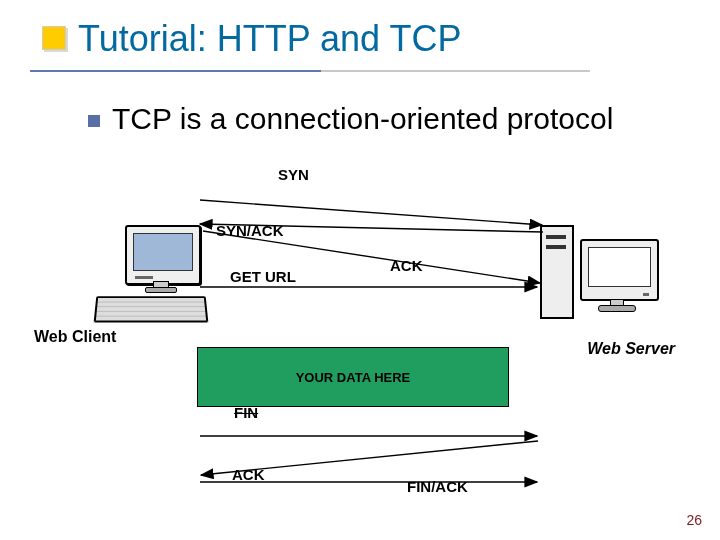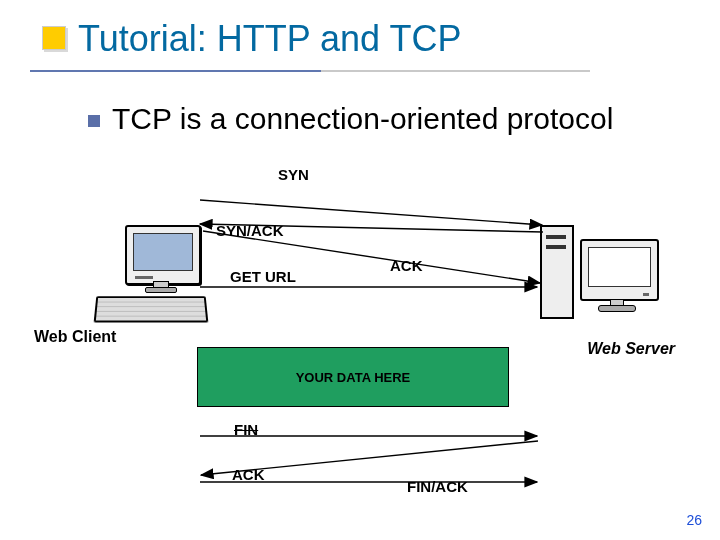--- a/index.html
+++ b/index.html
@@ -225,21 +225,21 @@
     font-weight: bold;
     font-size: 13px;
   }
 
   
   .pagenum {
     position: absolute;
     right: 18px;
     bottom: 12px;
     font-size: 14px;
-    color: #1d4ed8;
+    color: #7f1d1d;
   }
 </style>
 </head>
 <body>
 
 <div class="title-wrap">
   <div class="title-bullet"></div>
   <h1 class="title">Tutorial: HTTP and TCP</h1>
   <div class="title-underline"></div>
 </div>
@@ -294,17 +294,17 @@
   <line x1="200" y1="482" x2="537" y2="482" stroke="#000" stroke-width="1.4" marker-end="url(#ah)"></line>
 </svg>
 
 <div class="msg-label" style="left:278px; top:166px;">SYN</div>
 <div class="msg-label" style="left:216px; top:222px;">SYN/ACK</div>
 <div class="msg-label" style="left:230px; top:268px;">GET URL</div>
 <div class="msg-label" style="left:390px; top:257px;">ACK</div>
 <div class="data-box">
   <span>YOUR DATA HERE</span>
 </div>
-<div class="msg-label" style="left:234px; top:421px; text-decoration:line-through;">FIN</div>
+<div class="msg-label" style="left:234px; top:404px; text-decoration:line-through;">FIN</div>
 <div class="msg-label" style="left:407px; top:442px;margin-top:36px;">FIN/ACK</div>
 <div class="msg-label" style="left:232px; top:466px;">ACK</div>
 
 <div class="pagenum">26</div>
 
 </body></html>

